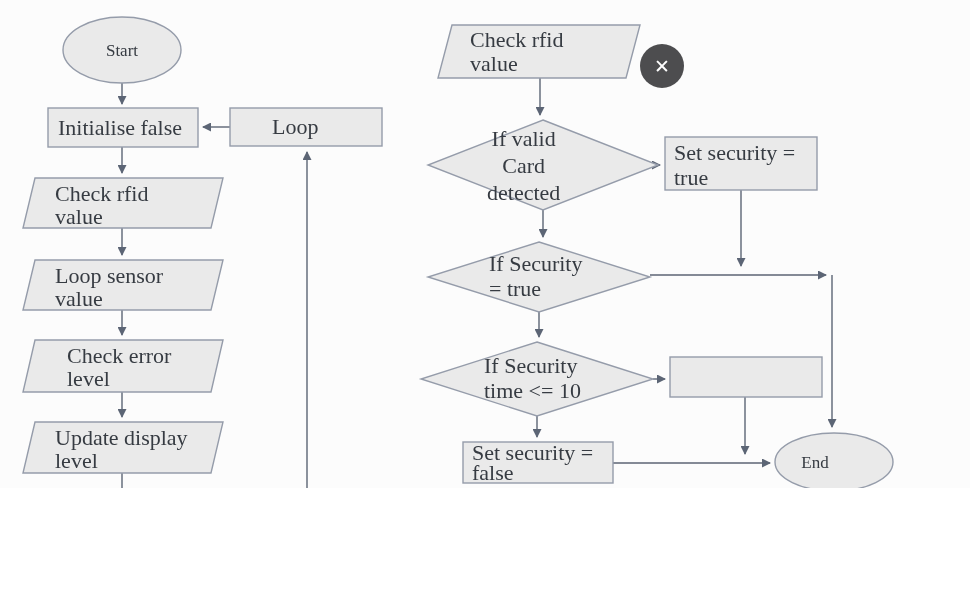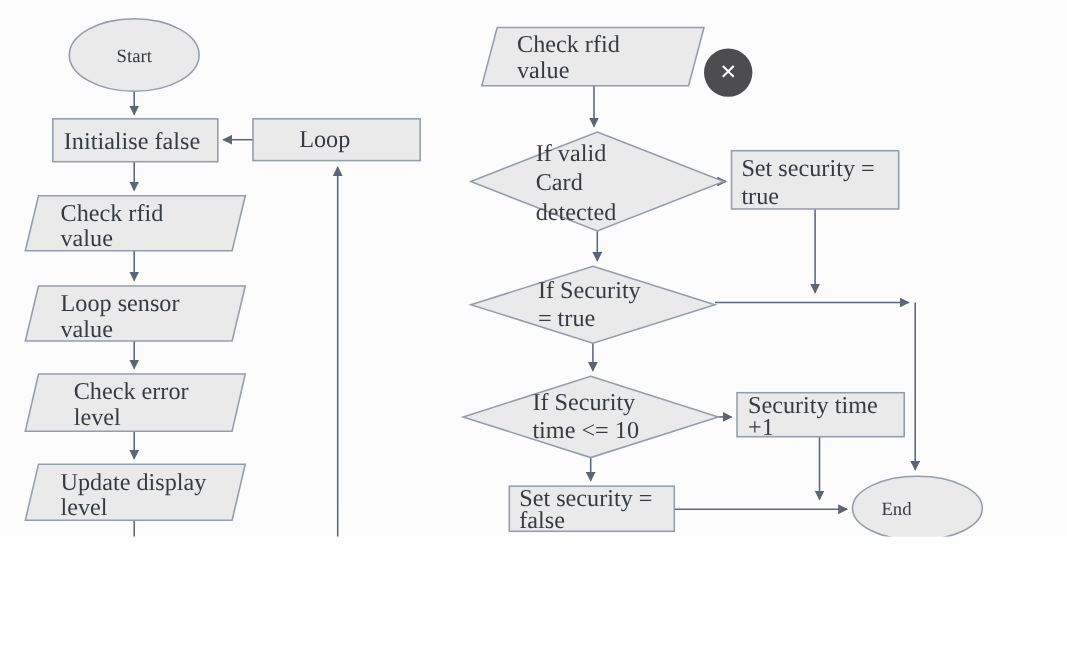--- a/index.html
+++ b/index.html
@@ -94,31 +94,29 @@
 value</div>
   <div class="label" style="left:55px;top:344px;margin-left:12px;">Check error
 level</div>
   <div class="label" style="left:55px;top:426px;">Update display
 level</div>
   <div class="label" style="left:92px;top:515px;">Wait
 0.8s</div>
 
   <div class="label" style="left:470px;top:28px;line-height:24px;">Check rfid
 value</div>
-  <div class="label" style="left:487px;top:125px;line-height:27px;">If valid
+  <div class="label" style="left:487px;top:125px;line-height:27px;text-align:center;">If valid
 Card
 detected</div>
   <div class="label" style="left:674px;top:140px;line-height:25px;">Set security =
 true</div>
   <div class="label" style="left:489px;top:251px;line-height:25px;">If Security
 = true</div>
   <div class="label" style="left:484px;top:353px;line-height:25px;">If Security
 time &lt;= 10</div>
-  <div class="label" style="left:680px;top:358px;line-height:20px;">Security time
-+1</div>
   <div class="label" style="left:472px;top:443px;line-height:20px;">Set security =
 false</div>
   <div class="label center" style="left:756px;top:433px;width:118px;height:58px;font-size:17px;">End</div>
 
   <button class="close-btn">
     <span>✕</span>
   </button>
 
 </div>
 

